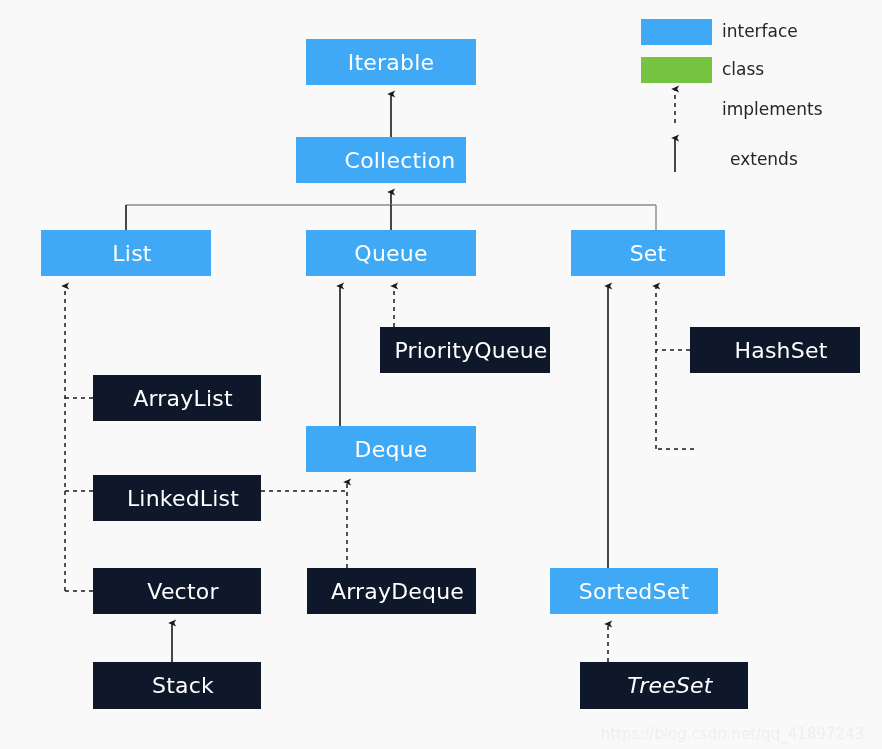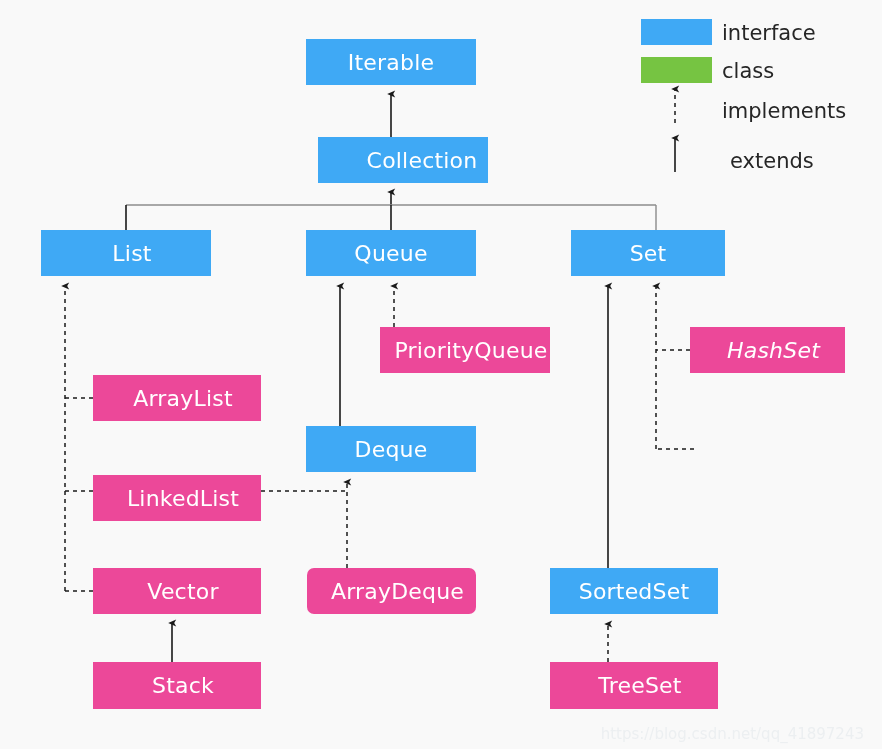--- a/index.html
+++ b/index.html
@@ -28,32 +28,32 @@
     display: flex;
     align-items: center;
     justify-content: center;
     color: #ffffff;
     font-size: 22px;
     letter-spacing: 0.2px;
     box-sizing: border-box;
     white-space: nowrap;
   }
   .node.interface { background: #3fa9f5; }
-  .node.klass { background: #ec4899; padding-left: 12px; }
+  .node.klass { background: #0f172a; padding-left: 12px; }
 
   .legend-swatch {
     position: absolute;
     width: 71px;
     height: 26px;
   }
   .legend-swatch.interface { background: #3fa9f5; }
   .legend-swatch.klass { background: #76c442; }
   .legend-label {
     position: absolute;
-    font-size: 21px;
+    font-size: 17px;
     color: #262626;
     white-space: nowrap;
   }
   .watermark {
     position: absolute;
     right: 18px;
     bottom: 6px;
     font-size: 15px;
     color: #eceff1;
     white-space: nowrap;
@@ -102,60 +102,60 @@
 
     <line x1="608" y1="662" x2="608" y2="624" stroke="#1a1a1a" stroke-width="1.5" stroke-dasharray="4,4" marker-end="url(#arrowhead)"></line>
 
     <line x1="675" y1="123" x2="675" y2="89" stroke="#1a1a1a" stroke-width="1.5" stroke-dasharray="4,4" marker-end="url(#arrowhead)"></line>
     <line x1="675" y1="172" x2="675" y2="138" stroke="#1a1a1a" stroke-width="1.6" marker-end="url(#arrowhead)"></line>
   </svg>
 
   <div class="node interface" style="left:306px; top:39px; width:170px; height:46px;">
     <span>Iterable</span>
   </div>
-  <div class="node interface" style="left:318px; top:137px; width:170px; height:46px;padding-left:38px;">
+  <div class="node interface" style="left:296px; top:137px; width:170px; height:46px;padding-left:38px;">
     <span>Collection</span>
   </div>
   <div class="node interface" style="left:41px; top:230px; width:170px; height:46px;padding-left:12px;">
     <span>List</span>
   </div>
   <div class="node interface" style="left:306px; top:230px; width:170px; height:46px;">
     <span>Queue</span>
   </div>
   <div class="node interface" style="left:571px; top:230px; width:154px; height:46px;">
     <span>Set</span>
   </div>
   <div class="node klass" style="left:380px; top:327px; width:170px; height:46px;">
     <span>PriorityQueue</span>
   </div>
-  <div class="node klass" style="left:690px; top:327px; width:155px; height:46px;font-style:italic;">
+  <div class="node klass" style="left:690px; top:327px; width:170px; height:46px;">
     <span>HashSet</span>
   </div>
   <div class="node klass" style="left:93px; top:375px; width:168px; height:46px;">
     <span>ArrayList</span>
   </div>
   <div class="node interface" style="left:306px; top:426px; width:170px; height:46px;">
     <span>Deque</span>
   </div>
   <div class="node klass" style="left:93px; top:475px; width:168px; height:46px;">
     <span>LinkedList</span>
   </div>
   <div class="node klass" style="left:93px; top:568px; width:168px; height:46px;">
     <span>Vector</span>
   </div>
-  <div class="node klass" style="left:307px; top:568px; width:169px; height:46px;border-radius:7px;">
+  <div class="node klass" style="left:307px; top:568px; width:169px; height:46px;">
     <span>ArrayDeque</span>
   </div>
   <div class="node klass" style="left:93px; top:662px; width:168px; height:47px;">
     <span>Stack</span>
   </div>
   <div class="node interface" style="left:550px; top:568px; width:168px; height:46px;">
     <span>SortedSet</span>
   </div>
-  <div class="node klass" style="left:550px; top:662px; width:168px; height:47px;">
+  <div class="node klass" style="left:580px; top:662px; width:168px; height:47px;font-style:italic;">
     <span>TreeSet</span>
   </div>
 
   <div class="legend-swatch interface" style="left:641px; top:19px;"></div>
   <div class="legend-label" style="left:722px; top:21px;">interface</div>
 
   <div class="legend-swatch klass" style="left:641px; top:57px;"></div>
   <div class="legend-label" style="left:722px; top:59px;">class</div>
 
   <div class="legend-label" style="left:722px; top:99px;">implements</div>

